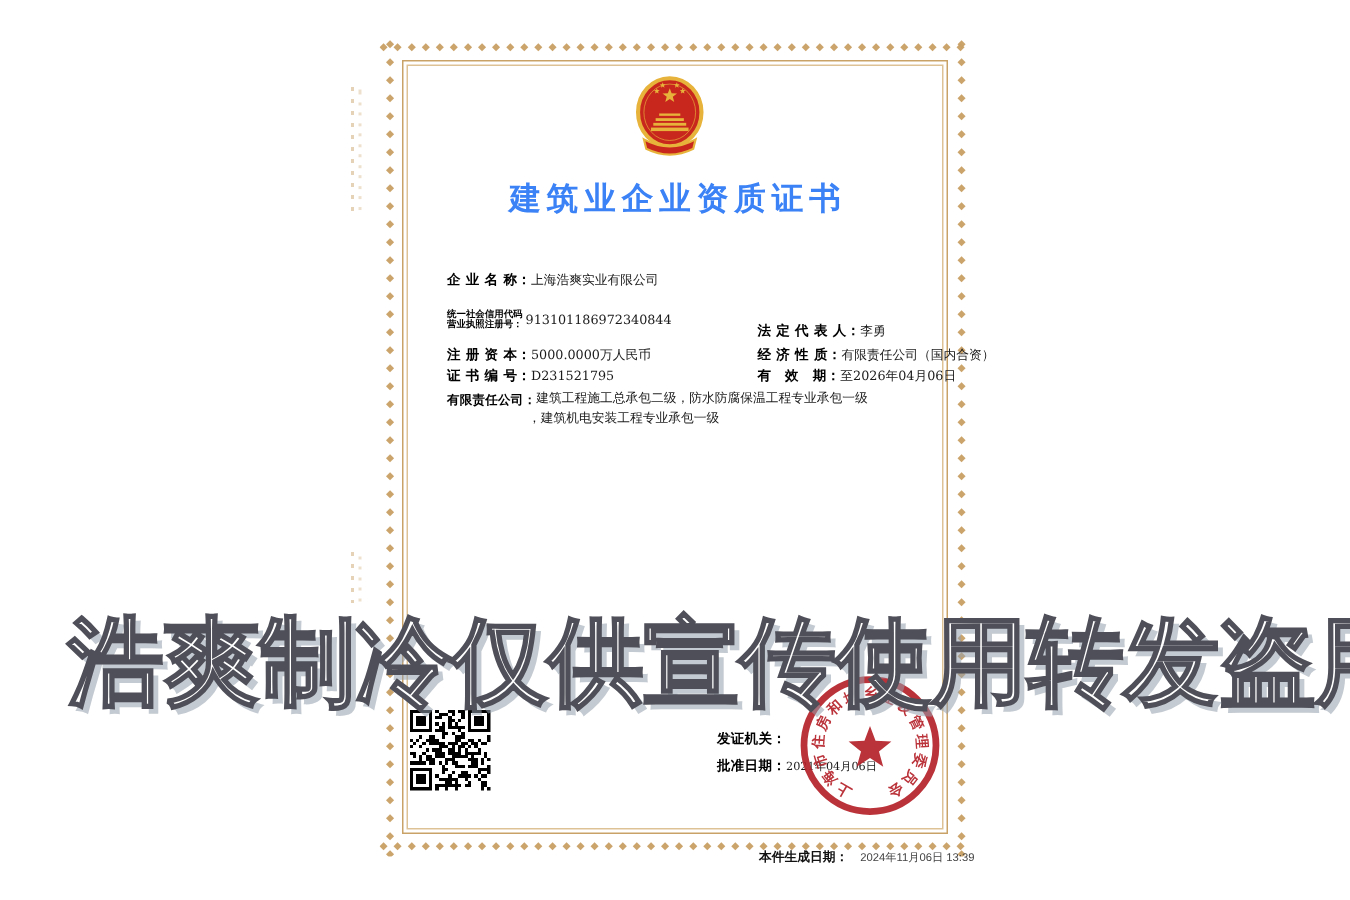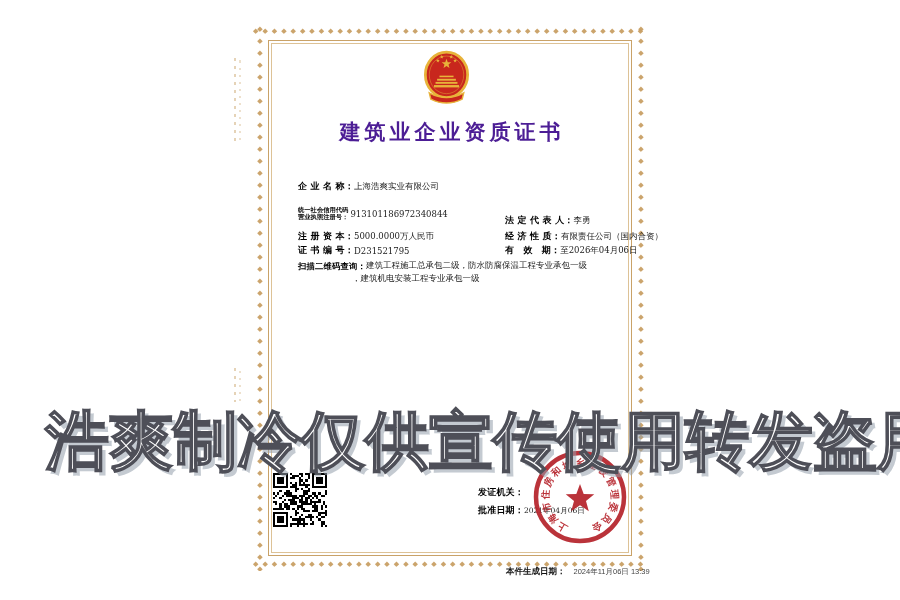--- a/index.html
+++ b/index.html
@@ -19,21 +19,21 @@
 
   
   .margin-marks{position:absolute;width:9px;opacity:.55;
      background-image:repeating-linear-gradient(180deg,rgba(197,154,90,.8) 0 3px,transparent 3px 8px),
                       repeating-linear-gradient(180deg,rgba(197,154,90,.55) 0 2px,transparent 2px 7px);
      background-size:2px 100%,2px 100%;background-position:1px 0,6px 3px;background-repeat:repeat-y;}
 
   .emblem{position:absolute;left:170px;top:24px;width:47px;height:58px;}
   .title{position:absolute;left:0;right:0;top:93px;text-align:center;
          font-family:"DejaVu Serif","Liberation Serif",serif;font-weight:bold;
-         font-size:21px;letter-spacing:4px;text-indent:4px;color:#4c1d95;}
+         font-size:21px;letter-spacing:4px;text-indent:4px;color:#3b82f6;}
 
   .row{position:absolute;white-space:nowrap;display:flex;align-items:center;}
   .lbl{font-weight:bold;font-size:9px;color:#000;letter-spacing:.2px;}
   .val{font-family:"DejaVu Serif","Liberation Serif",serif;font-size:8.5px;color:#1a1a1a;}
   .mini{display:inline-block;margin-right:2px;font-weight:bold;font-size:6.3px;line-height:6.8px;color:#000;}
   .mini span{display:block;text-align:center;}
 
   .watermark{position:absolute;left:45px;top:398px;width:815px;z-index:60;text-align:center;
      font-weight:700;font-size:64px;letter-spacing:0;white-space:nowrap;color:#ffffff;
      -webkit-text-stroke:1.5px #4e4f58;
@@ -113,21 +113,21 @@
     </div>
     <div class="row" style="left:45px;top:219px">
       <span class="lbl">证 书 编 号：</span>
       <span class="val">D231521795</span>
     </div>
     <div class="row" style="left:252px;top:219px">
       <span class="lbl">有　效　期：</span>
       <span class="val">至2026年04月06日</span>
     </div>
     <div class="row" style="left:45px;top:235px">
-      <span class="lbl" style="font-size:8.3px">扫描二维码查询：</span>
+      <span class="lbl" style="font-size:8.3px">有限责任公司：</span>
       <span class="val">建筑工程施工总承包二级，防水防腐保温工程专业承包一级</span>
     </div>
     <div class="row" style="left:99px;top:248px">
       <span class="val">，建筑机电安装工程专业承包一级</span>
     </div>
 
     <svg id="qr" class="qr" viewBox="0 0 25 25" shape-rendering="crispEdges">
         <rect x="8" y="0" width="1" height="1" fill="#000"></rect>
         <rect x="12" y="0" width="1" height="1" fill="#000"></rect>
         <rect x="13" y="0" width="1" height="1" fill="#000"></rect>

